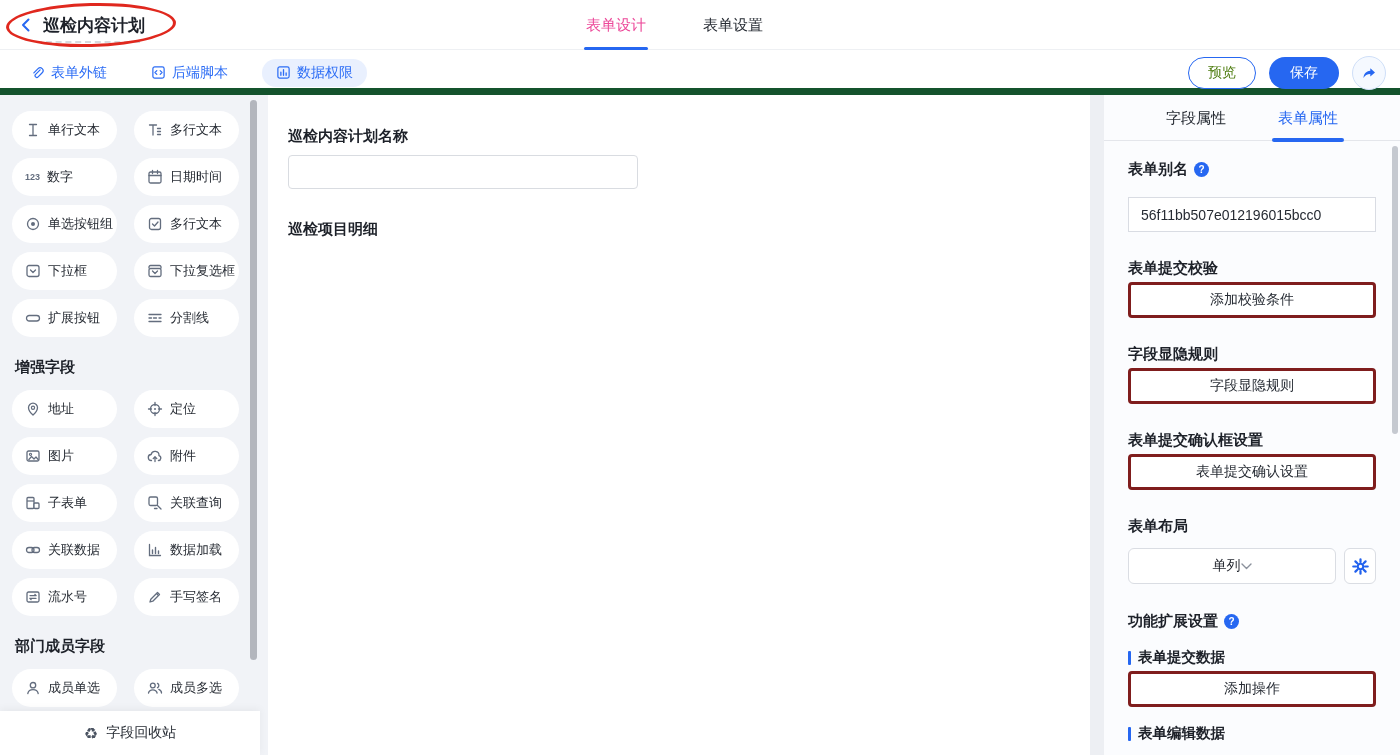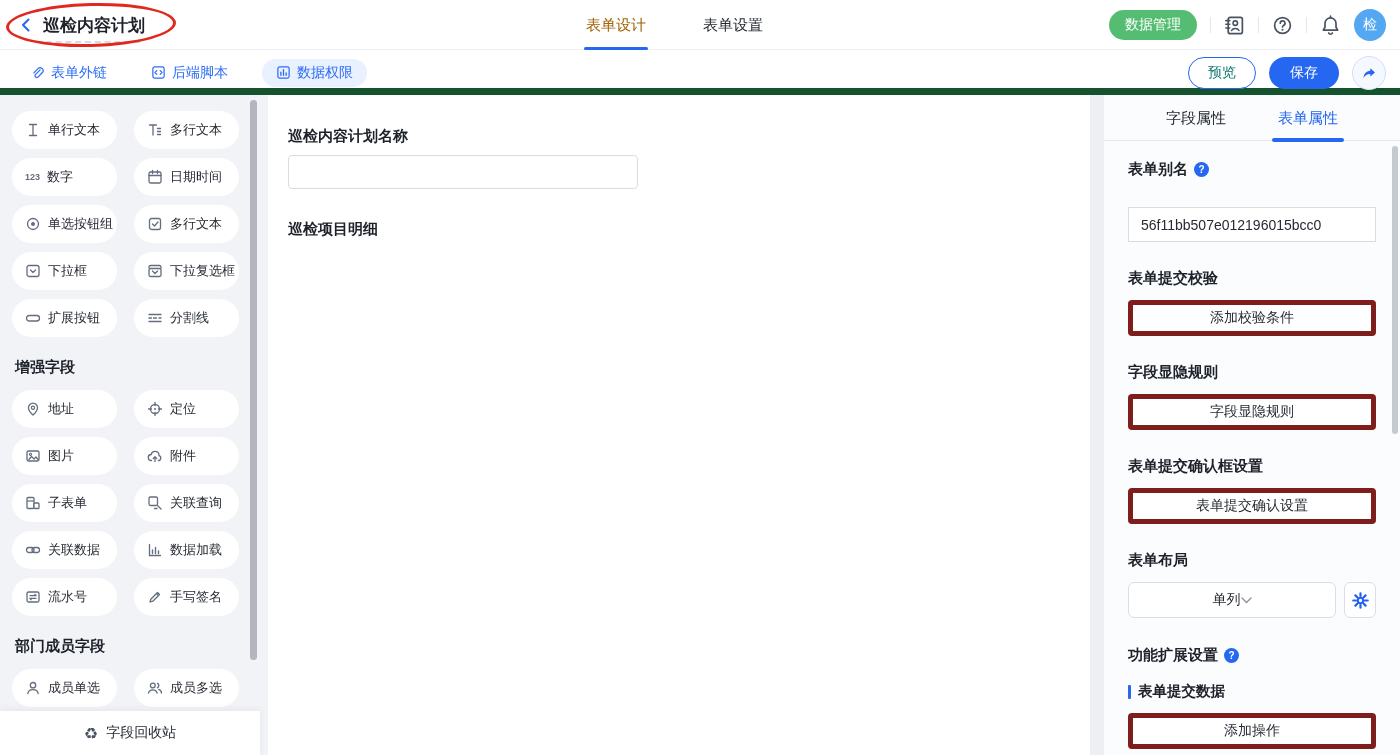--- a/index.html
+++ b/index.html
@@ -11,42 +11,42 @@
   .hdr { position:absolute; left:0; top:0; width:1400px; height:50px; background:#fff;
          border-bottom:1px solid #eef0f3; z-index:6; }
   .hdr-left { position:absolute; left:18px; top:0; height:50px; display:flex; align-items:center; }
   .back-ic { width:16px; height:16px; color:#2667f1; cursor:pointer; }
   .hdr-title { font-size:17px; font-weight:bold; margin-left:9px; cursor:text; }
   .title-dash { position:absolute; left:36px; top:41px; width:104px; border-bottom:2px dashed #d7dade; }
   .red-ellipse { position:absolute; left:6px; top:3px; width:170px; height:44px;
     border:3px solid #e0281e; border-radius:50%; transform:rotate(-1.5deg); pointer-events:none; z-index:30; }
   .hdr-tabs { position:absolute; left:586px; top:0; height:50px; display:flex; gap:57px; }
   .htab { height:50px; line-height:50px; font-size:15px; color:#262b33; cursor:pointer; position:relative; }
-  .htab.active { color:#a16207; }
+  .htab.active { color:#ec4899; }
   .htab.active::after { content:""; position:absolute; left:-2px; right:-2px; bottom:0; height:3px;
     background:#2667f1; border-radius:2px; }
   .hdr-right { position:absolute; right:14px; top:0; height:50px; display:flex; align-items:center; gap:13px; }
   .green-pill { height:30px; padding:0 16px; border:none; border-radius:15px; background:#55bd71;
     color:#fff; font-size:14px; cursor:pointer; font-family:inherit; }
   .vdiv { width:1px; height:16px; background:#e5e7ec; }
   .hic { width:21px; height:21px; color:#4a5361; cursor:pointer; }
   .avatar { width:32px; height:32px; border-radius:50%; background:#54a8f2; color:#fff;
     font-size:14px; display:flex; align-items:center; justify-content:center; cursor:pointer; }
 
   
   .tbar { position:absolute; left:0; top:50px; width:1400px; height:45px; background:#fff;
     border-bottom:7px solid #14532d; z-index:5; }
   .tbar-left { position:absolute; left:20px; top:0; height:45px; display:flex; align-items:center; gap:24px; }
   .tlink { display:flex; align-items:center; gap:6px; color:#2b6cf5; font-size:14px; cursor:pointer;
     padding:5px 10px; border-radius:16px; }
   .tlink.active { background:#e9f0fe; padding:5px 14px; }
   .tlink svg { width:15px; height:15px; }
   .tbar-right { position:absolute; right:14px; top:0; height:45px; display:flex; align-items:center; gap:13px; }
   .btn-preview { height:32px; padding:0 19px; border-radius:16px; border:1px solid #2667f1; background:#fff;
-    color:#0f766e; font-size:14px; cursor:pointer; font-family:inherit; }
+    color:#4d7c0f; font-size:14px; cursor:pointer; font-family:inherit; }
   .btn-save { height:32px; padding:0 21px; border-radius:16px; border:none; background:#2667f1;
     color:#fff; font-size:14px; cursor:pointer; font-family:inherit; }
   .btn-share { width:34px; height:34px; border-radius:50%; border:1px solid #cfdff8; background:#f5f9ff;
     color:#2667f1; display:flex; align-items:center; justify-content:center; cursor:pointer; }
   .btn-share svg { width:16px; height:16px; }
 
   
   .sidebar { position:absolute; left:0; top:95px; width:268px; bottom:0; background:#f1f3f7;
     overflow:hidden; padding:16px 0 0 12px; }
   .sec-title { font-size:15px; font-weight:bold; margin:4px 0 13px 3px; }
@@ -85,23 +85,23 @@
   .panel-tabs { height:46px; display:flex; justify-content:center; gap:52px; border-bottom:1px solid #e4e6eb; }
   .ptab { height:46px; line-height:46px; font-size:15px; color:#262b33; cursor:pointer; position:relative; }
   .ptab.active { color:#2667f1;text-align:center; }
   .ptab.active::after { content:""; position:absolute; left:-6px; right:-6px; bottom:-1px; height:4px;
     background:#2667f1; border-radius:2px; }
   .panel-body { padding:19px 24px 0 24px; }
   .plabel { font-size:15px; font-weight:bold; display:flex; align-items:center; gap:6px; }
   .qbadge { width:15px; height:15px; border-radius:50%; background:#2667f1; color:#fff; font-size:10px;
     font-weight:bold; display:inline-flex; align-items:center; justify-content:center; cursor:pointer; }
   .alias-input { width:100%; height:35px; border:1px solid #d9dce3; border-radius:0; background:#fff;
-    font-family:inherit; font-size:14px; padding:0 12px; color:#262b33; margin-top:28px; }
+    font-family:inherit; font-size:14px; padding:0 12px; color:#262b33; margin-top:18px; }
   .psec { margin-top:27px; }
-  .pbtn { width:100%; height:36px; margin-top:12px; background:#fff; border:5px solid #7f1d1d;
+  .pbtn { width:100%; height:36px; margin-top:4px; background:#fff; border:3px solid #7f1d1d;
     border-radius:4px; font-size:14px; color:#262b33; cursor:pointer; font-family:inherit; }
   .layout-row { display:flex; gap:8px; margin-top:12px; }
   .pselect { flex:1; height:36px; background:#fff; border:1px solid #dadde3; border-radius:6px;
     display:flex; align-items:center; justify-content:center; padding:0 12px; font-size:14px; cursor:pointer; }
   .chev { width:11px; height:7px; color:#8b919c; }
   .gear-btn { width:32px; height:36px; background:#fff; border:1px solid #dadde3; border-radius:6px;
     display:flex; align-items:center; justify-content:center; cursor:pointer; }
   .gear-btn svg { width:17px; height:17px; color:#2161ee; }
   .ext-label { margin-top:28px; }
   .grp-label { display:flex; align-items:center; gap:7px; font-size:14.5px; font-weight:bold; margin-top:17px; }
@@ -252,36 +252,20 @@
       <span class="hdr-title">巡检内容计划</span>
     </div>
     <i class="title-dash"></i>
     <div class="red-ellipse"></div>
 
     <nav class="hdr-tabs">
       <div class="htab active">表单设计</div>
       <div class="htab">表单设置</div>
     </nav>
 
-    <div class="hdr-right">
-      <button class="green-pill">数据管理</button>
-      <i class="vdiv"></i>
-      <svg class="hic">
-          <use href="#s-book"></use>
-        </svg>
-      <i class="vdiv"></i>
-      <svg class="hic">
-          <use href="#s-help"></use>
-        </svg>
-      <i class="vdiv"></i>
-      <svg class="hic">
-          <use href="#s-bell"></use>
-        </svg>
-      <div class="avatar">检</div>
-    </div>
   </header>
 
   <div class="tbar">
     <div class="tbar-left">
       <div class="tlink">
         <svg>
             <use href="#s-link"></use>
           </svg>
         <span>表单外链</span>
       </div>

